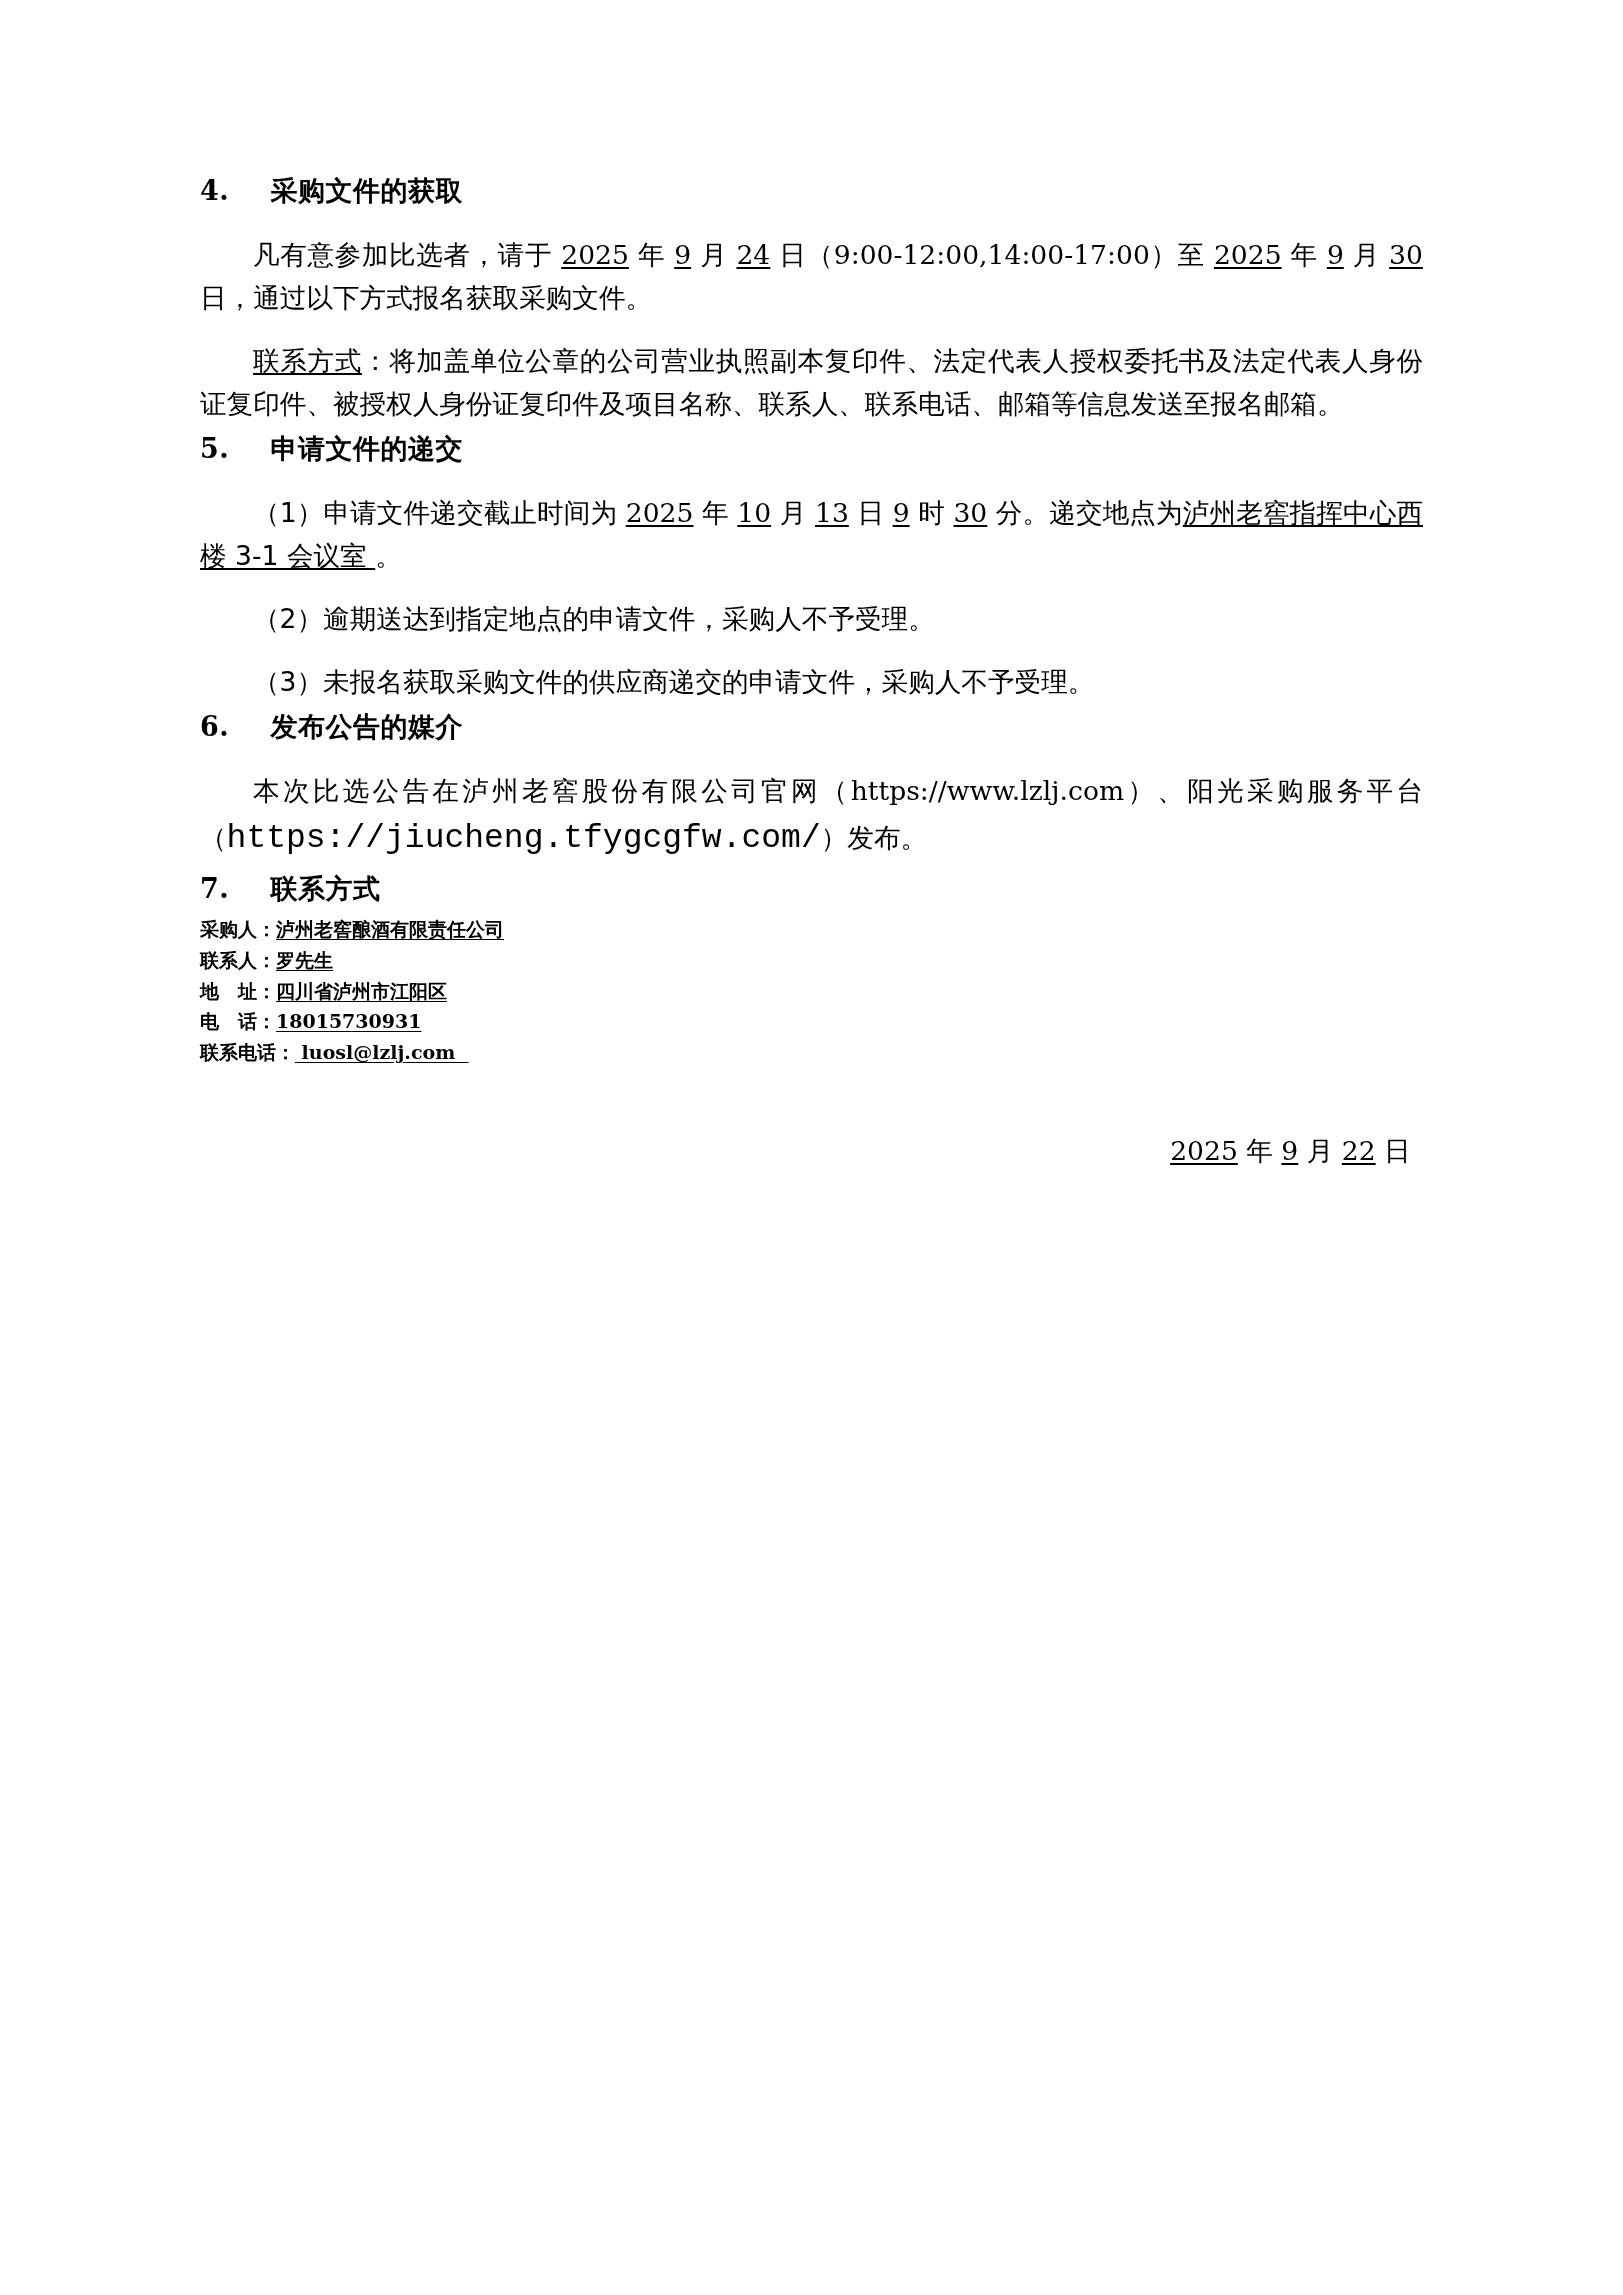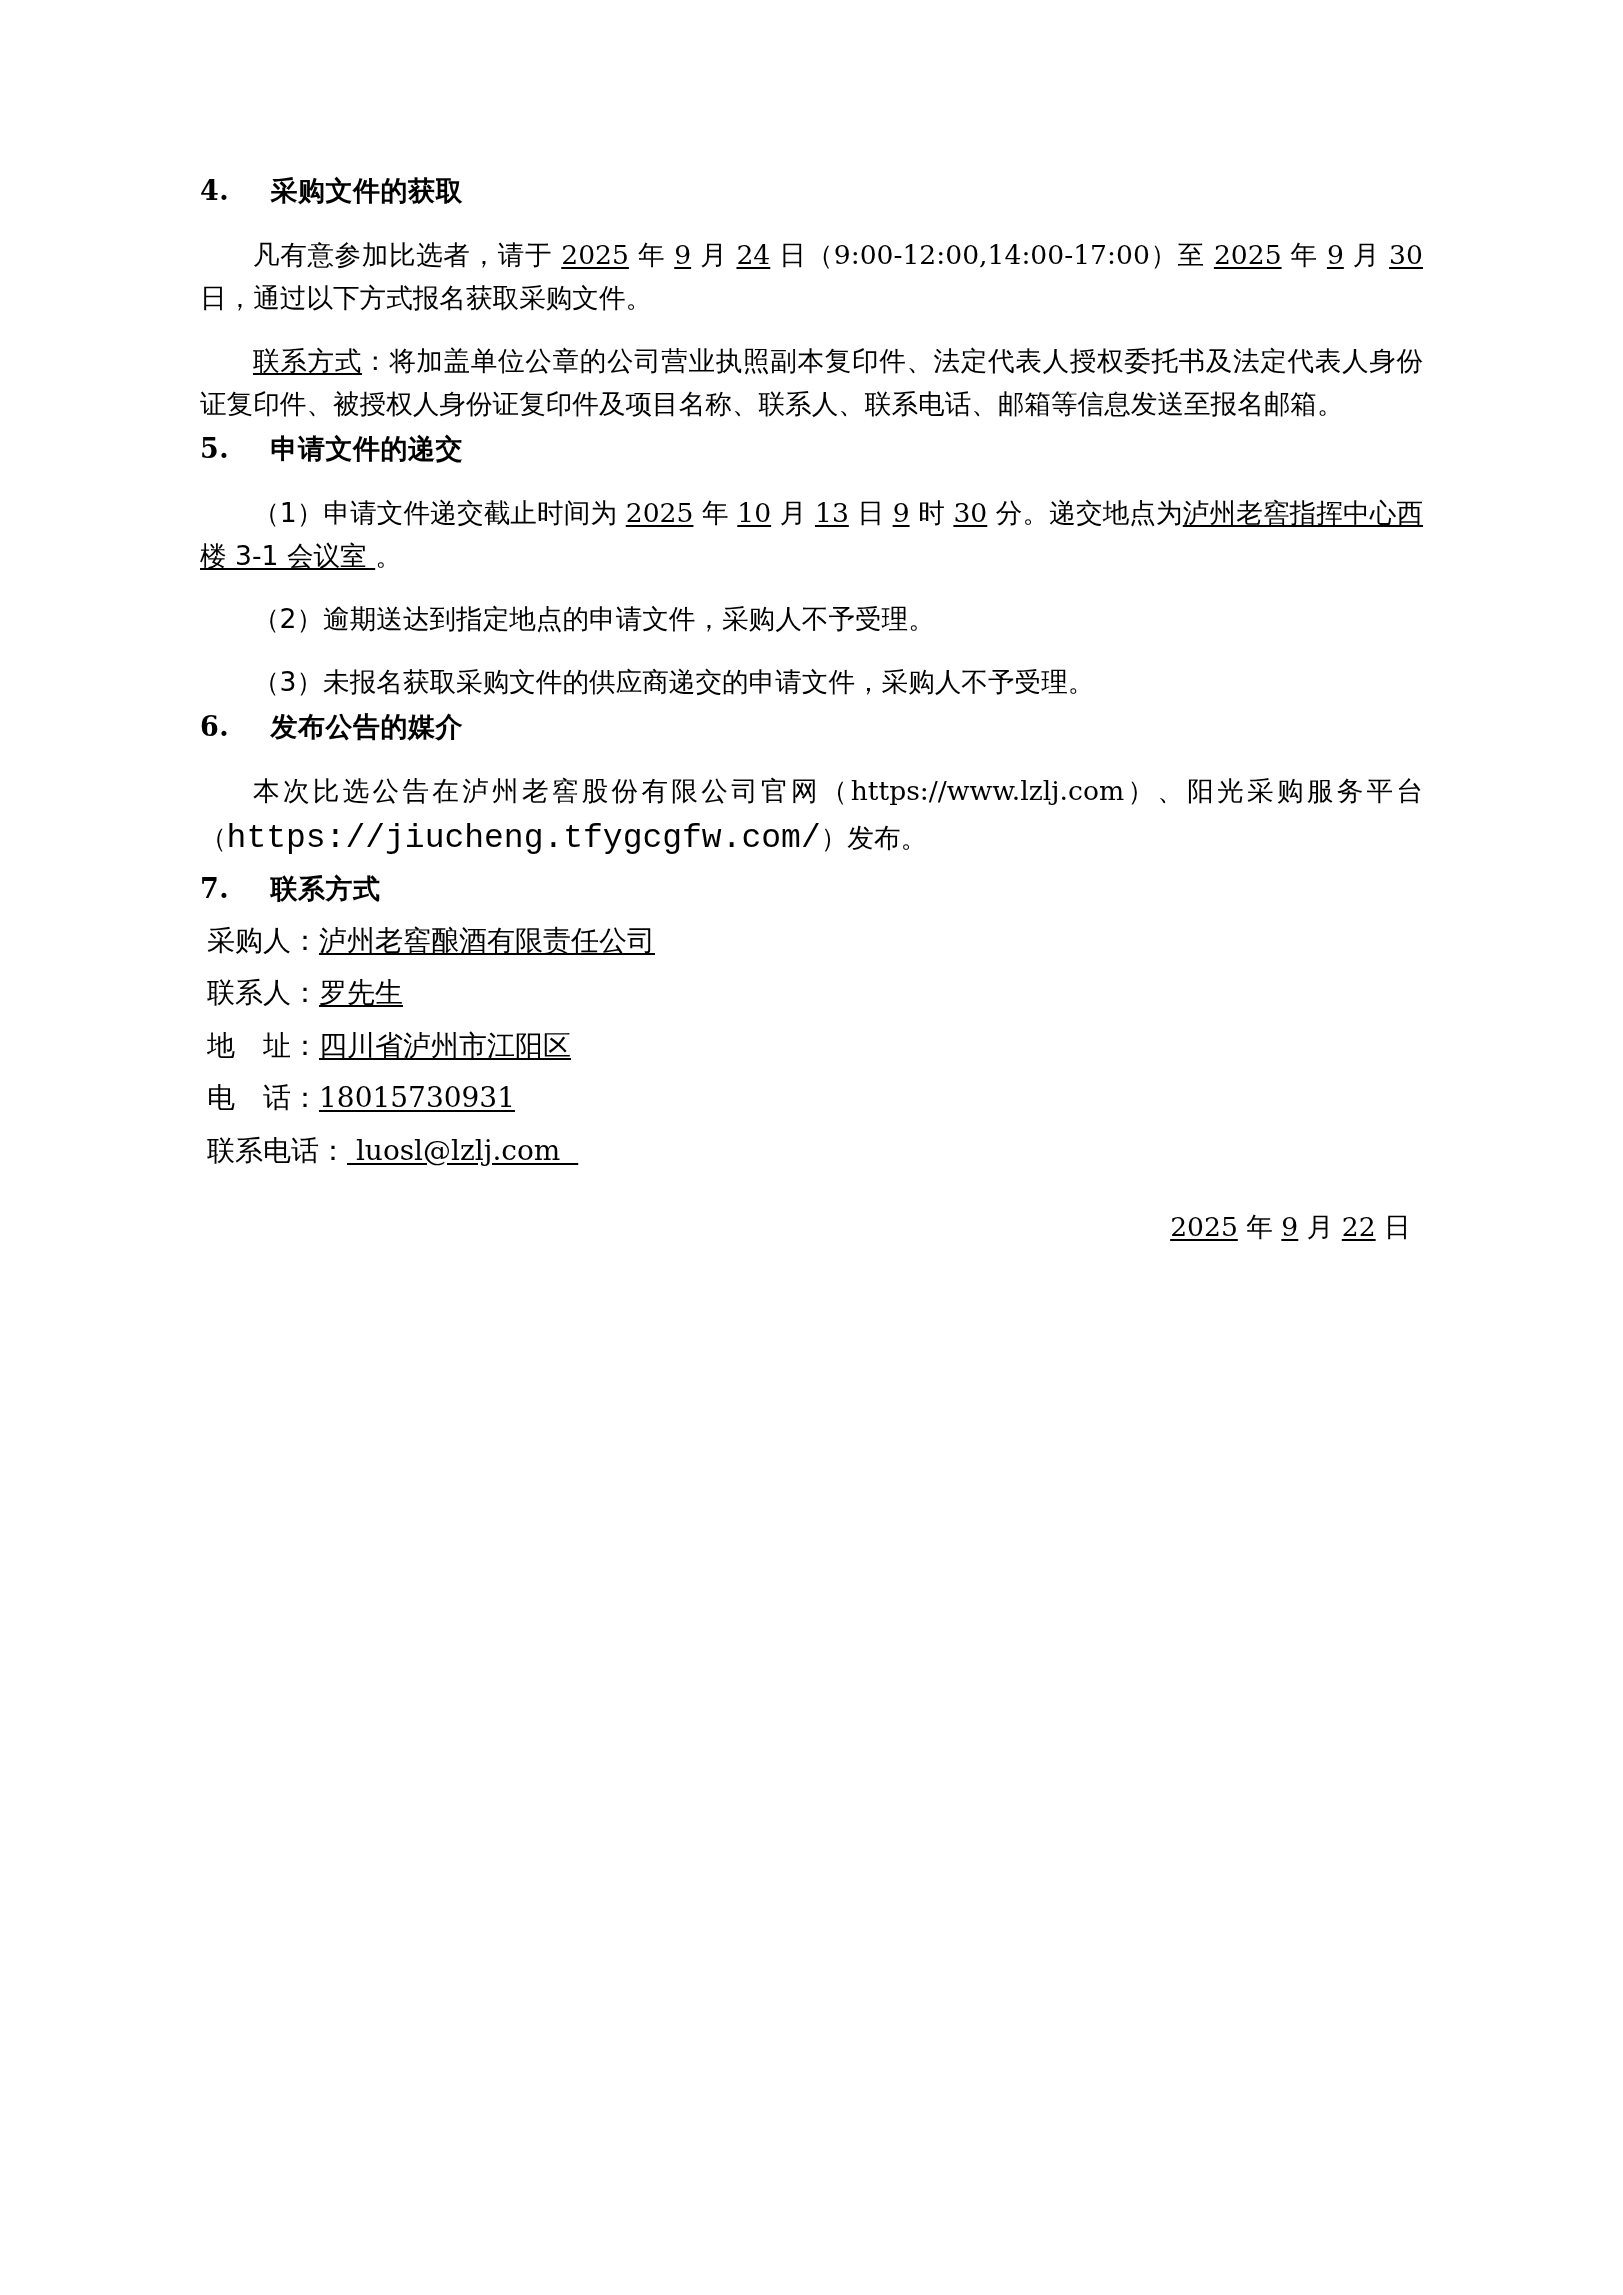--- a/index.html
+++ b/index.html
@@ -56,27 +56,28 @@
     font-family: Liberation Mono, monospace;
     font-size: 33px;
   }
   .block {
     margin-bottom: 2px;
   }
   .sect {
     margin-bottom: 1px;
   }
   .contact-line {
-    margin: 7px;
-    font-size: 28px;
+    margin: 0;
+    font-size: 19px;
     line-height: 1.62;
     white-space: pre;
+    font-weight: bold;
   }
   .date-line {
-    margin-top: 32px;
+    margin-top: 61px;
     text-align: right;
     font-size: 26.6px;
     padding-right: 12.3px;
   }
   .sp {
     display: inline-block;
     width: 21.5px;
   }
 </style>
 </head>

